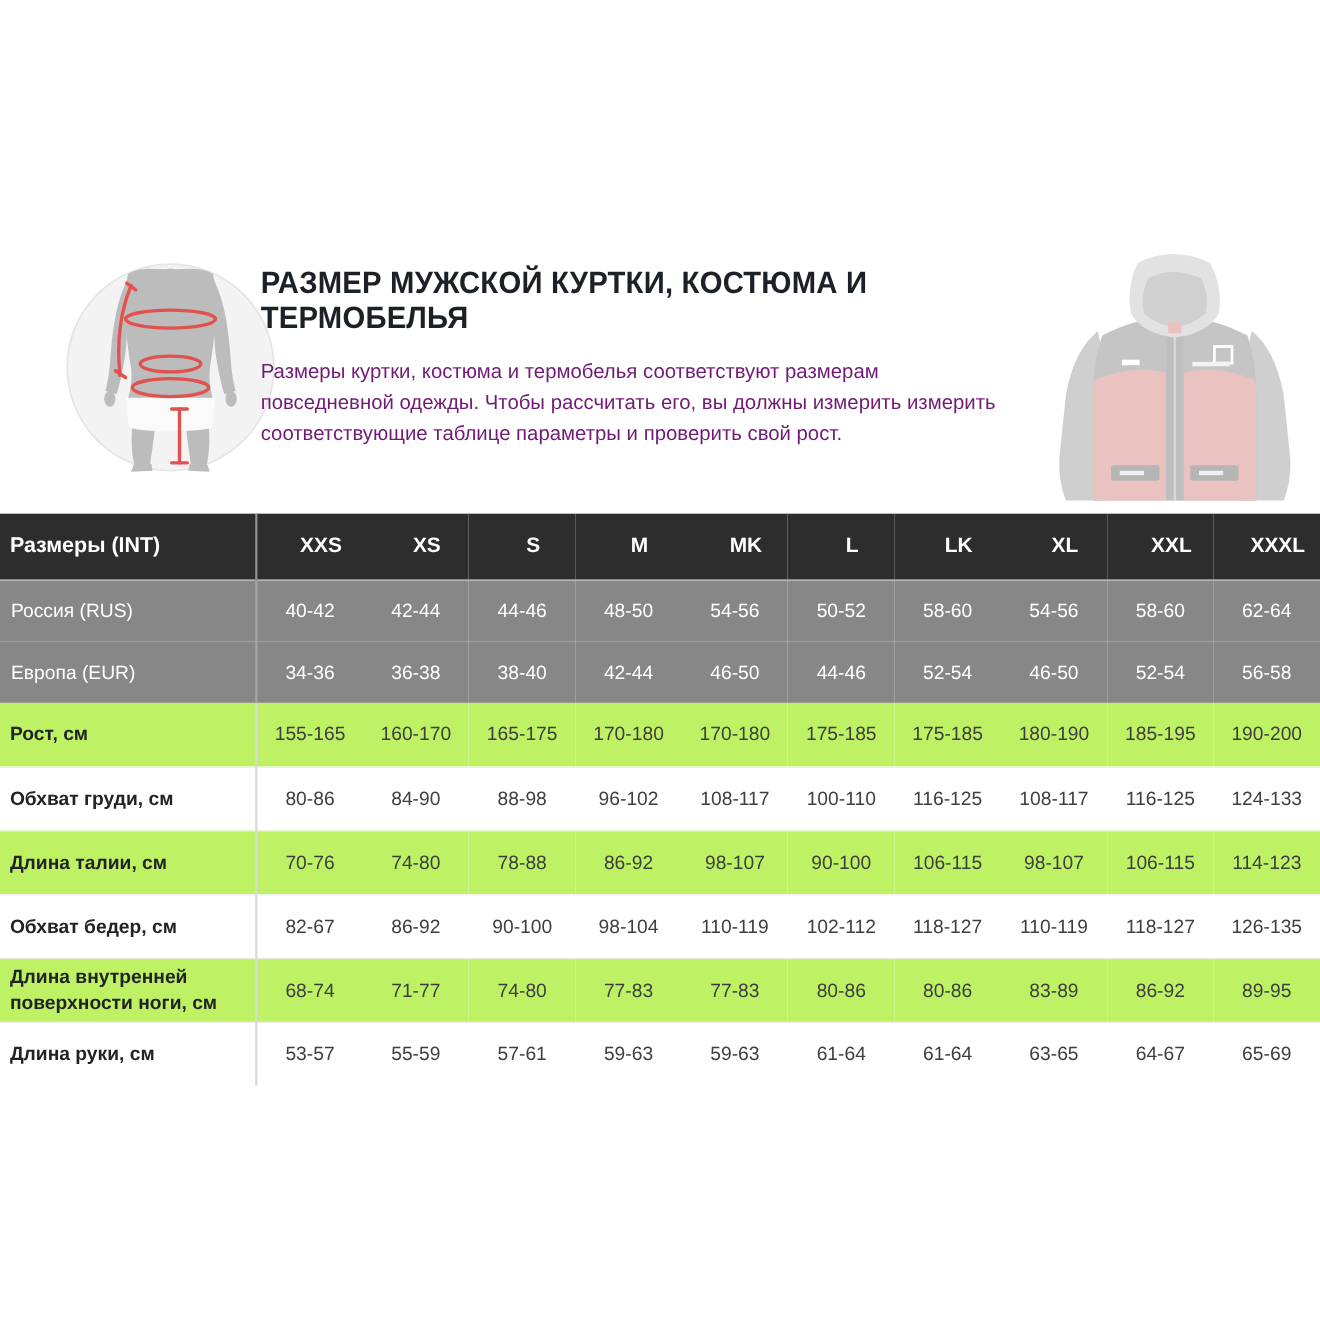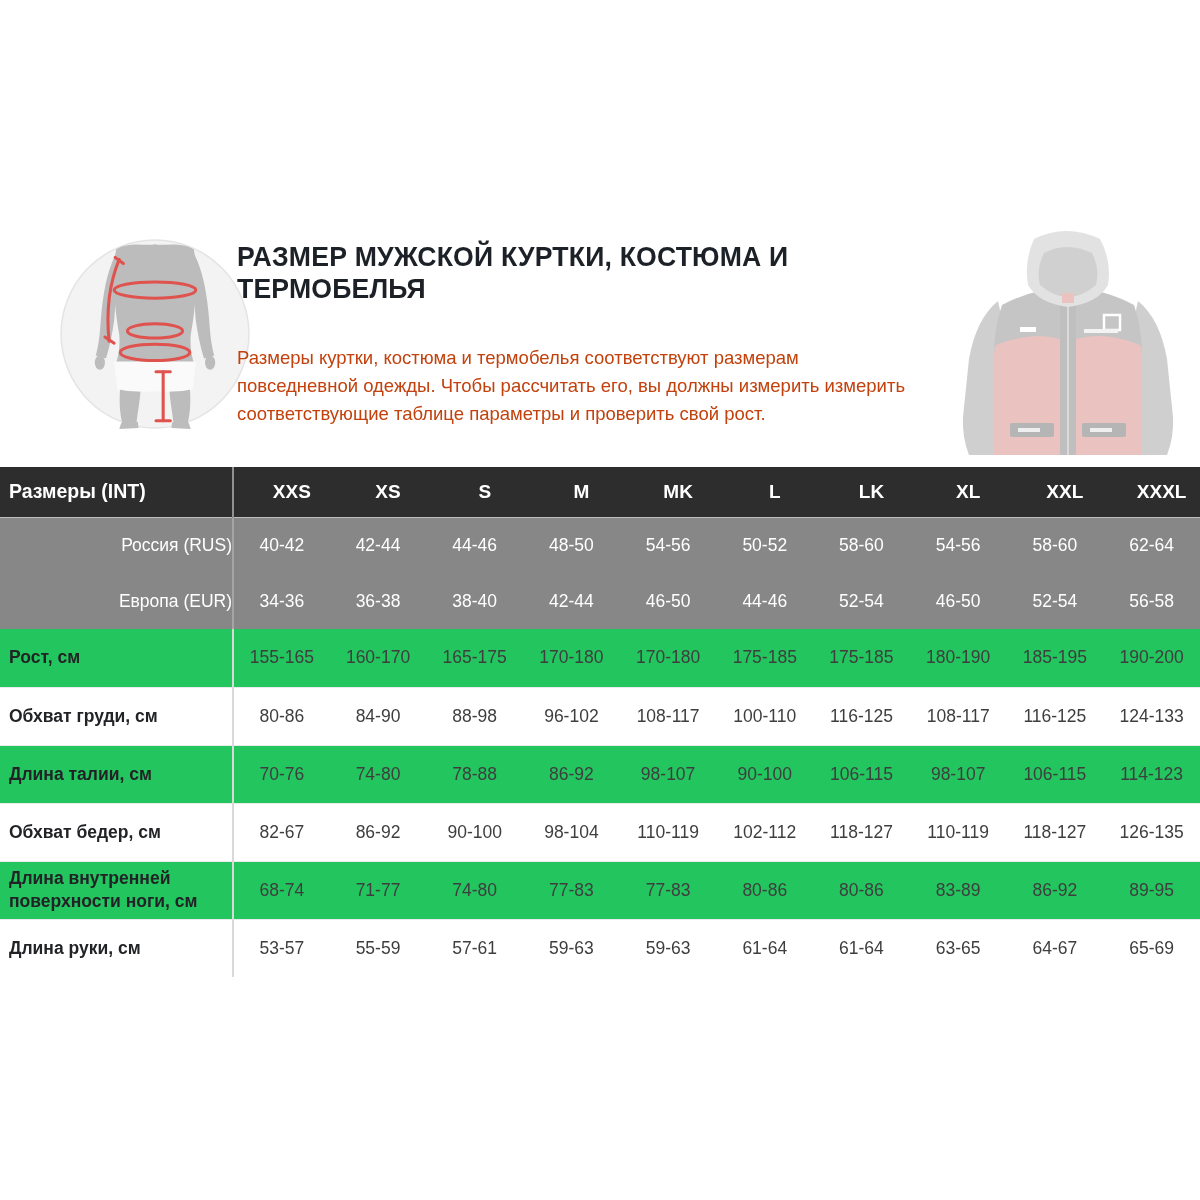--- a/index.html
+++ b/index.html
@@ -10,42 +10,42 @@
   
   .header-section { position:absolute; top:0; left:0; width:1200px; height:555px; }
   .measure-icon { position:absolute; left:58px; top:237px; width:194px; height:194px; }
   .title {
     position:absolute; left:237px; top:241px; width:700px;
     font-size:28px; font-weight:bold; color:#1c2127; line-height:1.16;
     transform:scaleX(0.95); transform-origin:left top; letter-spacing:0.2px;
   }
   .title span { display:block; }
   .desc {
-    position:absolute; left:237px; top:344px; width:678px;
-    font-size:18.5px; line-height:1.5; color:#c2410c;
+    position:absolute; left:237px; top:324px; width:678px;
+    font-size:18.5px; line-height:1.5; color:#701a75;
   }
   .jacket { position:absolute; left:936px; top:227px; width:264px; height:240px; }
 
   
   table.size-table {
     position:absolute; top:467px; left:0; width:1200px;
     border-collapse:collapse; table-layout:fixed;
   }
   .size-table th, .size-table td { padding:0; text-align:center; font-weight:normal; }
   .col-label { width:233px; }
 
-  tr.row-dark  { background:#2d2d2d; height:50px; }
+  tr.row-dark  { background:#2d2d2d; height:60px; }
   tr.row-dark th { color:#ffffff; font-weight:bold; font-size:19px; border-bottom:1px solid #bdbdbd;padding-left:20px; }
   tr.row-dark th.cell-label { text-align:left; padding-left:9px; font-size:19.5px; border-right:2px solid #919191; }
 
   tr.row-gray  { background:#878787; height:56px; }
   tr.row-gray td { color:#ffffff; font-size:17.5px; }
-  tr.row-gray td.cell-label { text-align:right; padding-left:25px; border-right:2px solid #a5a5a5; }
-
-  tr.row-light { background:#22c55e; height:58px; }
+  tr.row-gray td.cell-label { text-align:left; padding-left:10px; border-right:2px solid #a5a5a5; }
+
+  tr.row-light { background:#bef264; height:58px; }
   tr.row-white { background:#ffffff; height:58px; }
   tr.row-light td, tr.row-white td { color:#3e3e3e; font-size:17.5px; }
   tr.row-light td.cell-label, tr.row-white td.cell-label {
     text-align:left; padding-left:9px; padding-right:14px;
     font-weight:bold; color:#222326; line-height:1.3;
     border-right:2px solid #d9d9d9;
   }
   tr.sep td { border-top:1px solid #ebebeb;margin-left:16px; }
 </style>
 </head>

